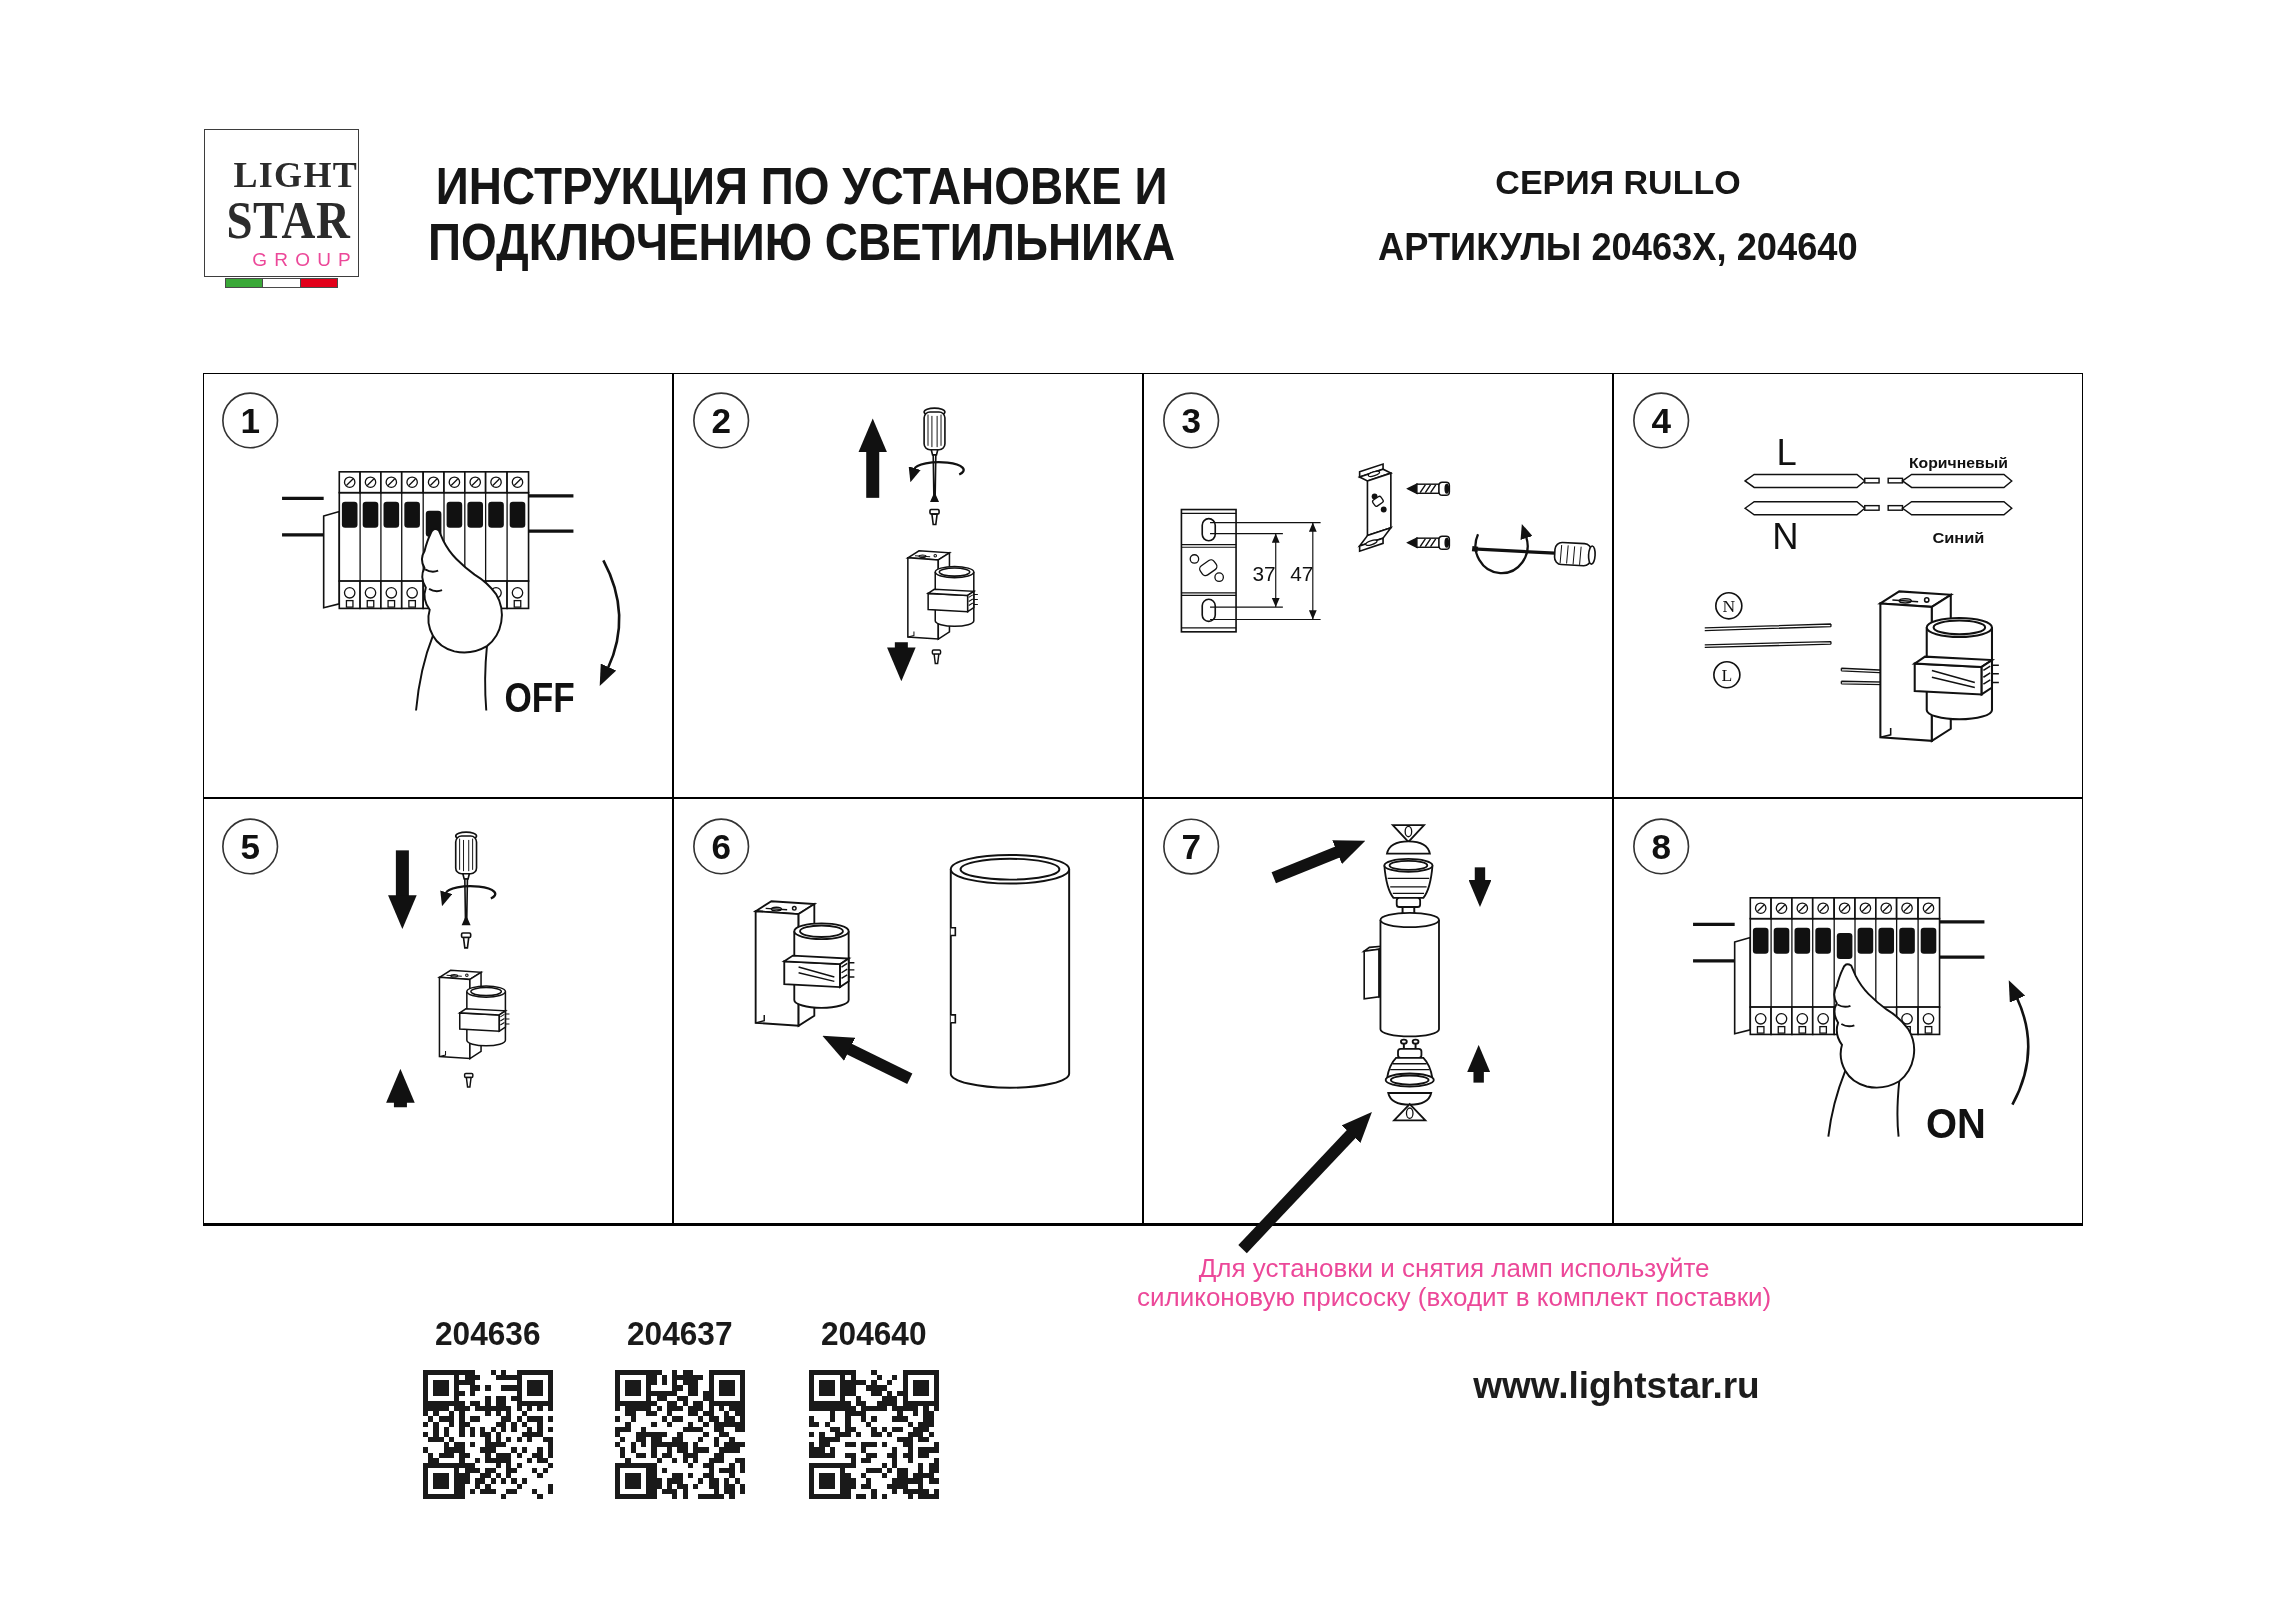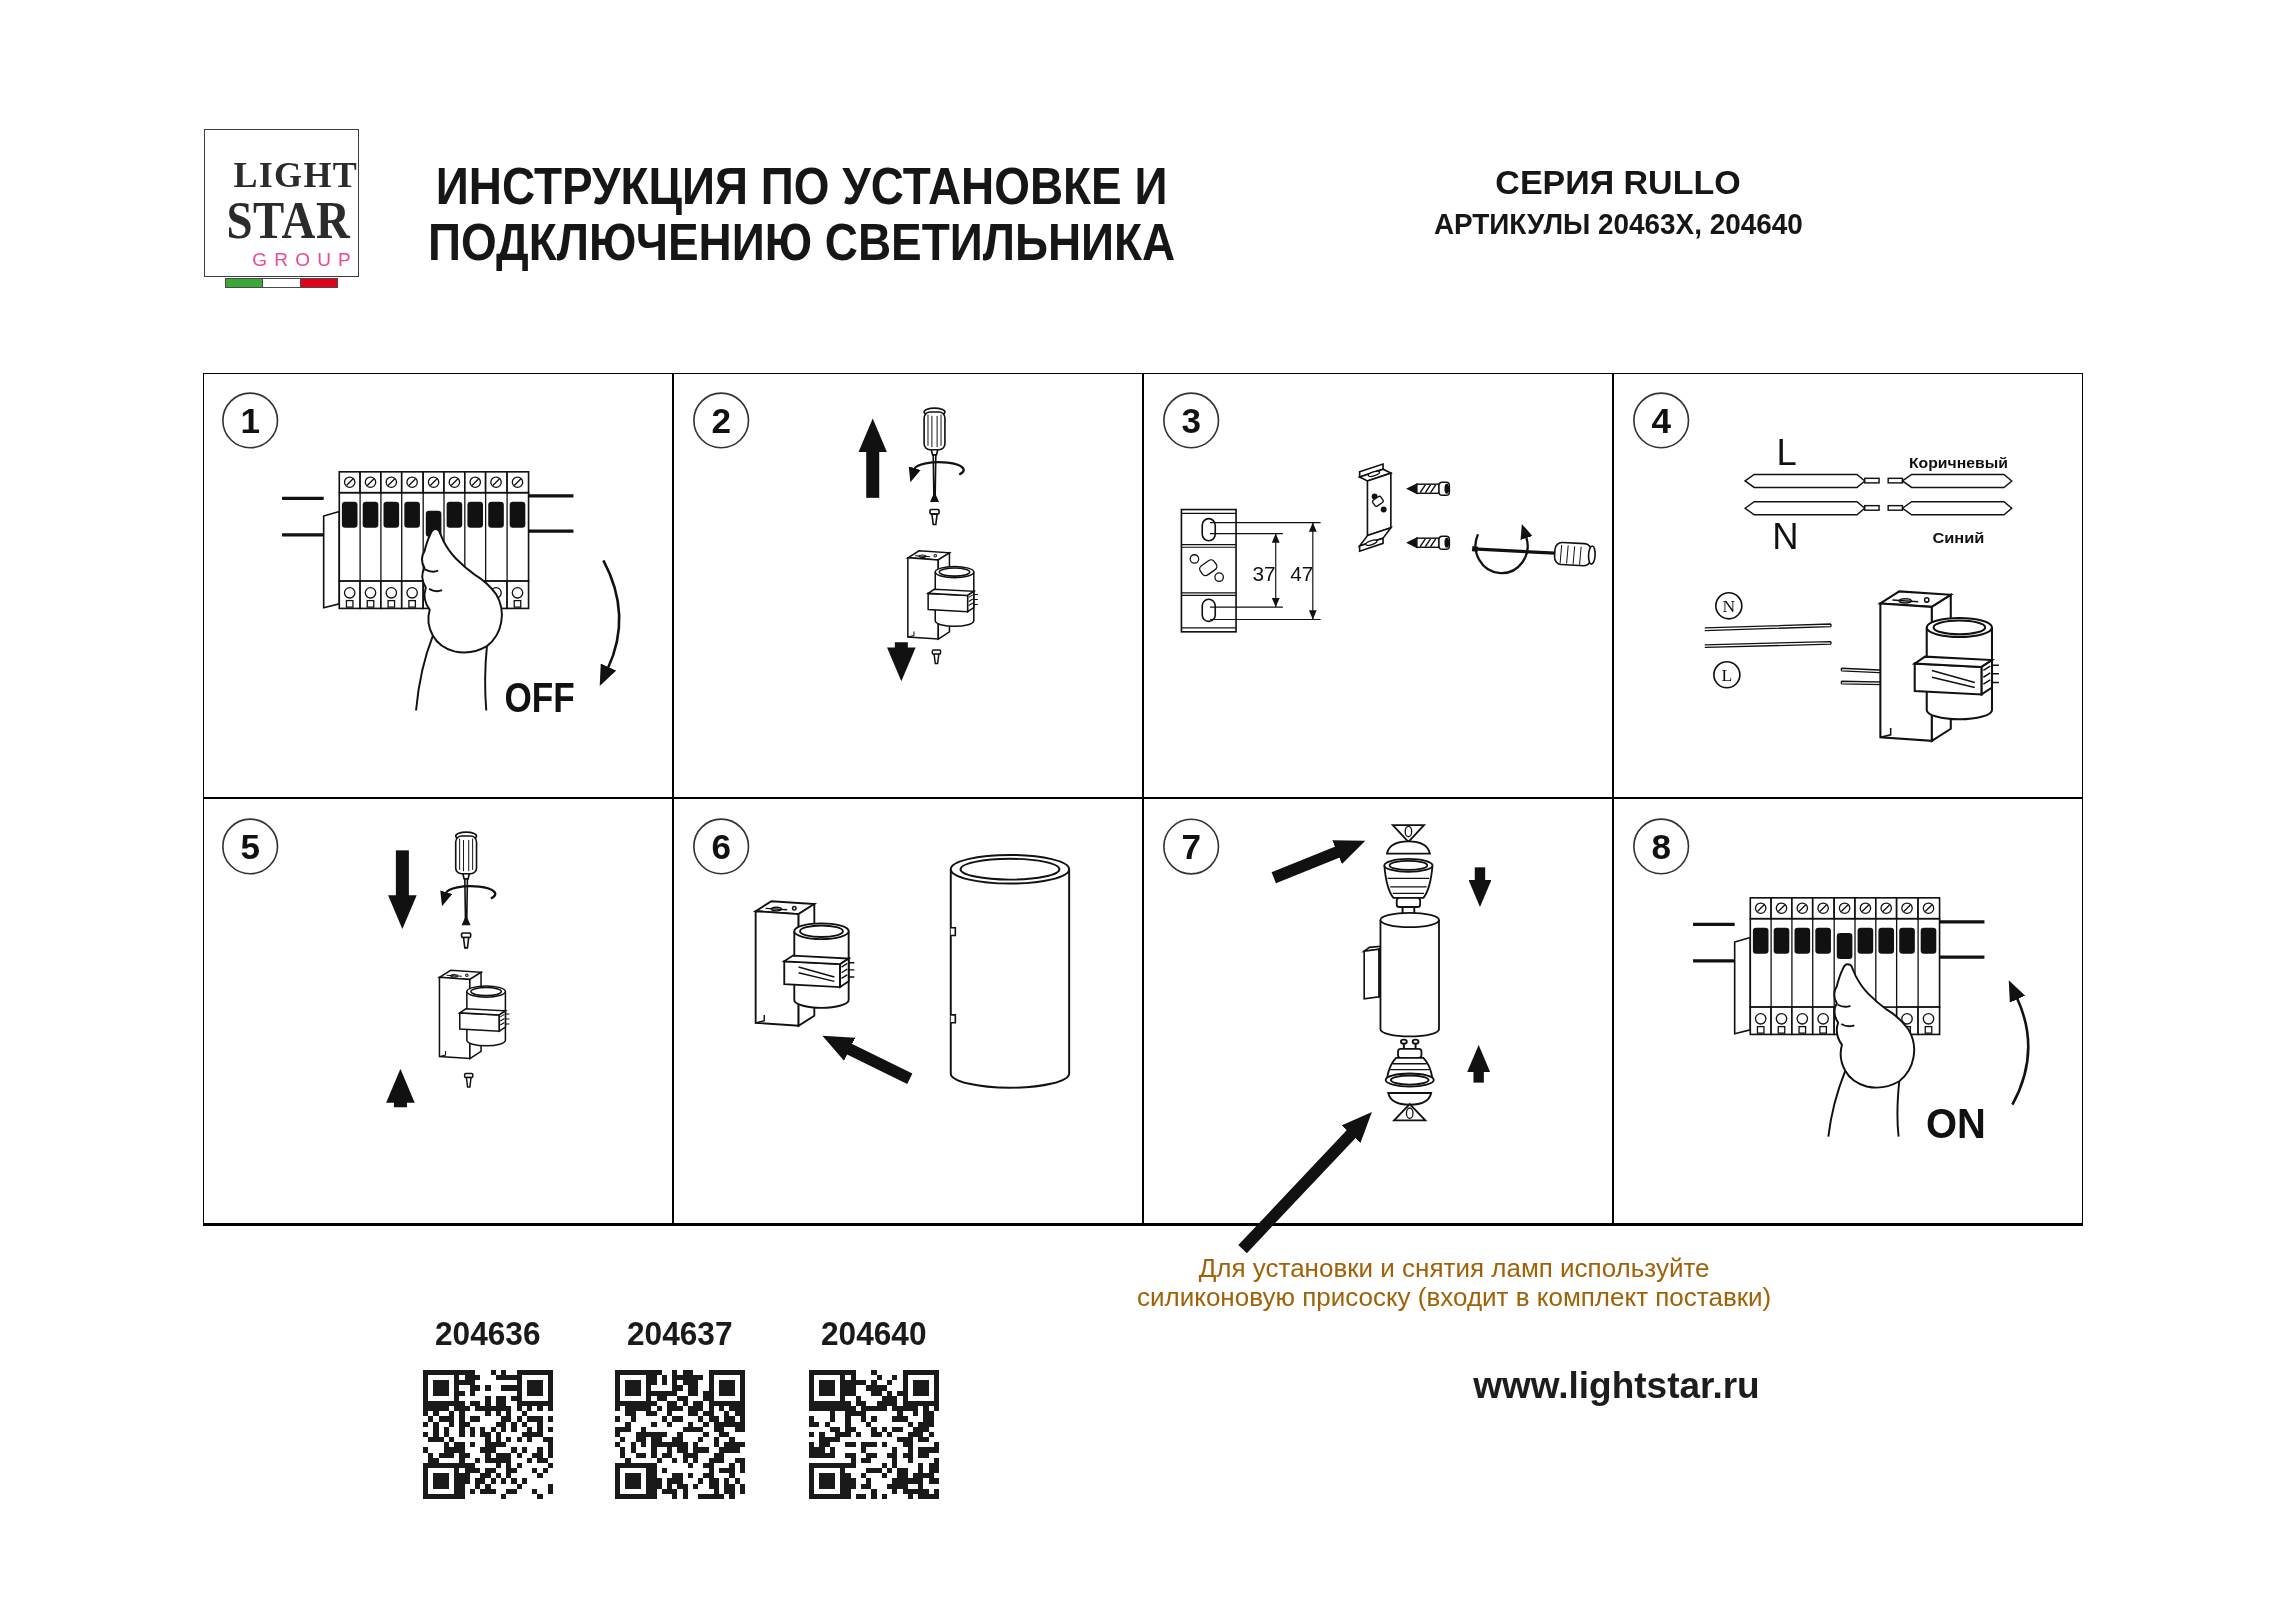--- a/index.html
+++ b/index.html
@@ -10,33 +10,33 @@
   .logo-light{margin-top:26px;font-family:"Liberation Serif",serif;font-weight:bold;font-size:36px;line-height:38px;letter-spacing:1.3px;color:#2b2b2b;}
   .logo-star{font-family:"Liberation Serif",serif;font-weight:bold;font-size:52px;line-height:53px;letter-spacing:0.7px;color:#2b2b2b;transform:scaleX(.9);transform-origin:center top;}
   .logo-group{font-size:19px;line-height:26px;letter-spacing:7.2px;padding-left:7.2px;color:#ec4899;}
   .logo-flag{width:111px;height:7.8px;margin:5.2px auto 0;display:flex;border:1px solid #4a4a4a;box-sizing:content-box;}
   .logo-flag div{flex:1;}
   .title{left:428px;top:159px;font-size:51px;line-height:56px;font-weight:bold;color:#161616;white-space:nowrap;}
   .cond{display:inline-block;transform:scaleX(.9);transform-origin:left top;}
   .condc{display:inline-block;transform:scaleX(.93);transform-origin:center top;}
   .rhead{left:1322px;top:164px;width:592px;text-align:center;color:#161616;}
   .rhead .series{font-size:34px;font-weight:bold;line-height:36px;}
-  .rhead .arts{font-size:30px;font-weight:bold;line-height:43px;margin-top:2px;}
+  .rhead .arts{font-size:39px;font-weight:bold;line-height:43px;margin-top:25px;}
   
   .grid{left:203px;top:373px;width:1878px;height:849px;border:1.6px solid #000;border-bottom-width:3.3px;}
   .vline{position:absolute;top:0;width:1.6px;height:100%;background:#000;}
   .hline{position:absolute;left:0;top:423px;width:100%;height:1.6px;background:#000;}
   svg.panel{position:absolute;overflow:visible;}
   svg text{font-family:"Liberation Sans",sans-serif;stroke:none;fill:#111;}
   text.serif{font-family:"Liberation Serif",serif;}
   
   .qr-group{width:137px;text-align:center;margin-top:26px;}
   .qr-label{font-size:34px;font-weight:bold;color:#1a1a1a;}
   .qr{width:130px;height:129px;margin:17px auto 0;}
-  .note{left:1137px;top:1254px;font-size:26px;line-height:29px;color:#a16207;}
+  .note{left:1137px;top:1254px;font-size:26px;line-height:29px;color:#ec4899;}
   .site{left:1421px;top:1365px;width:391px;text-align:center;font-size:37px;font-weight:bold;color:#1d1d1d;}
 </style>
 </head>
 <body>
 
 <svg width="0" height="0" style="position:absolute" aria-hidden="true">
   <defs>
     <marker id="mb" markerWidth="2.6" markerHeight="2.2" refX="0.1" refY="1.1" orient="auto">
         <path d="M0,0 L2.6,1.1 L0,2.2 Z" fill="#111"></path>
       </marker>

